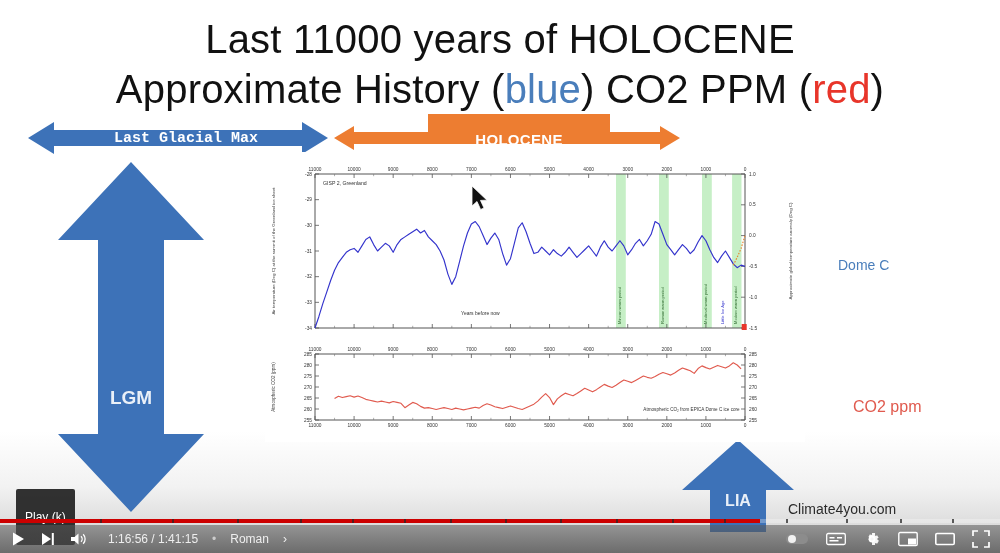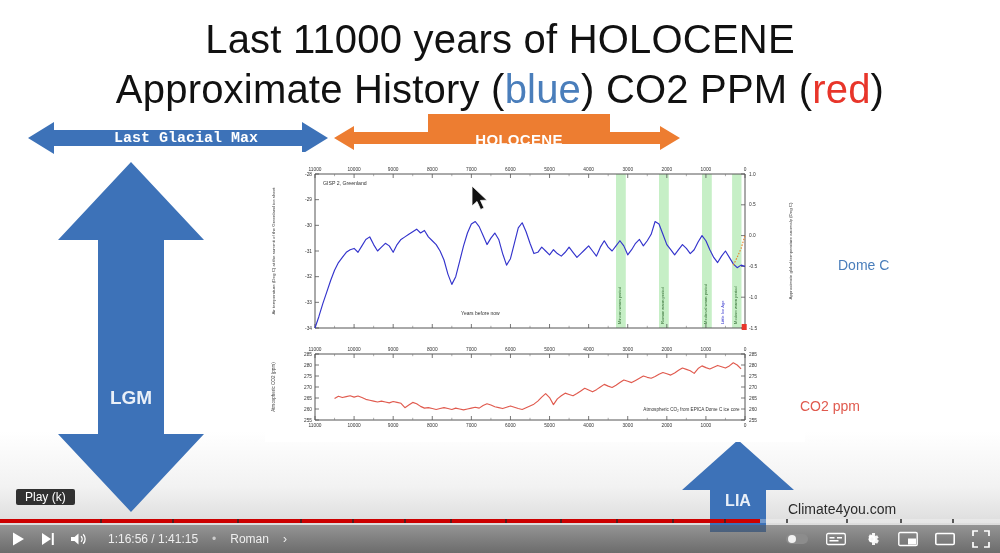--- a/index.html
+++ b/index.html
@@ -33,29 +33,29 @@
   .lia-text{position:absolute;left:682px;top:492px;width:112px;text-align:center;
             color:#eaf0f8;font-size:16px;font-weight:600;}
 
   
   .figure{position:absolute;left:265px;top:152px;width:540px;height:290px;
           background:#fff;}
   .fig-svg{display:block;}
 
   
   .side-temp{position:absolute;left:838px;top:257px;color:#4a7ebb;font-size:14px;}
-  .side-co2{position:absolute;left:800px;top:398px;color:#e05a4e;font-size:14px;}
+  .side-co2{position:absolute;left:853px;top:398px;color:#e05a4e;font-size:16px;}
   .brandline{position:absolute;left:788px;top:501px;color:#2b2b2b;font-size:14px;}
 
   
   .cursor{position:absolute;left:472px;top:186px;}
 
   
   .tooltip{position:absolute;left:16px;top:489px;background:rgba(28,28,28,.9);
-           color:#fff;font-size:12px;padding:1px 9px;border-radius:2px;}
+           color:#fff;font-size:12px;padding:21px 9px;border-radius:2px;}
   .progress-wrap{position:absolute;left:0;top:519px;width:1000px;height:4px;}
   .progress-bg{position:absolute;left:0;top:0;width:1000px;height:4px;background:rgba(255,255,255,.28);}
   .progress-played{position:absolute;left:0;top:0;width:760px;height:4px;background:#cc0000;}
   .chapters{position:absolute;left:0;top:0;width:1000px;height:4px;}
   .chapgap{position:absolute;top:0;width:2px;height:4px;background:rgba(40,40,40,.75);}
   .ctrlbar{position:absolute;left:0;top:525px;width:1000px;height:28px;
            background:linear-gradient(180deg,rgba(90,90,90,.55),rgba(70,70,70,.72));}
   .ctrl-left{position:absolute;left:10px;top:525px;height:28px;display:flex;align-items:center;gap:14px;}
   .ctrl-right{position:absolute;right:10px;top:525px;height:28px;display:flex;align-items:center;gap:17px;}
   .ctl{display:inline-flex;align-items:center;justify-content:center;cursor:pointer;}

